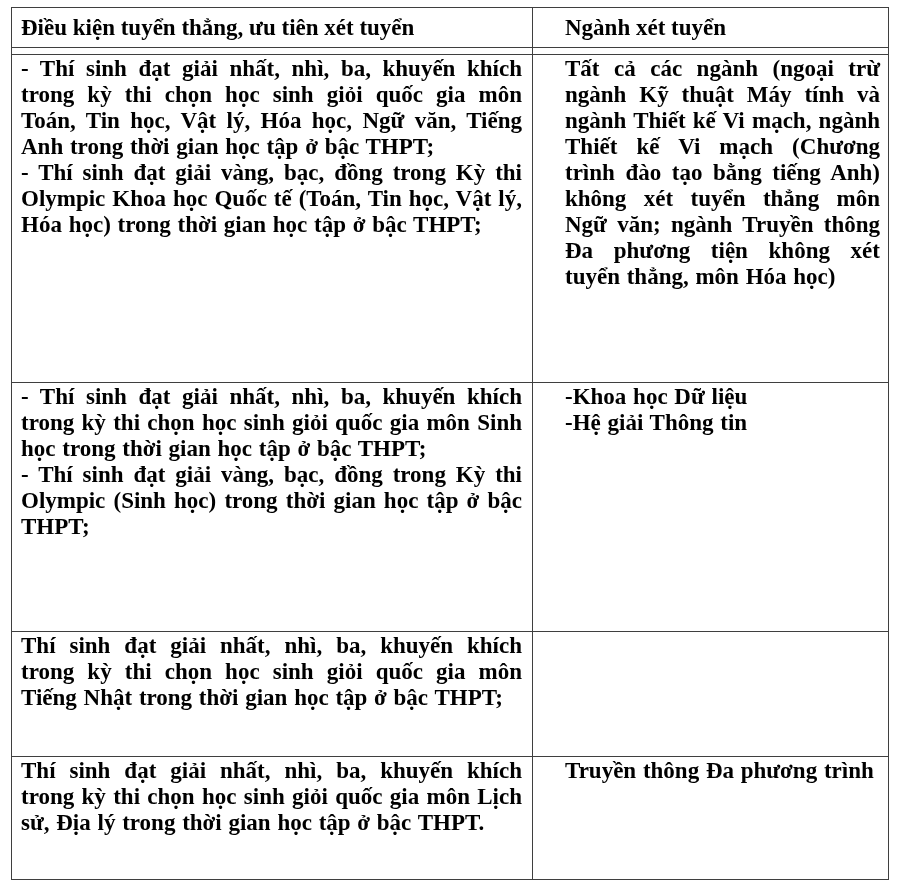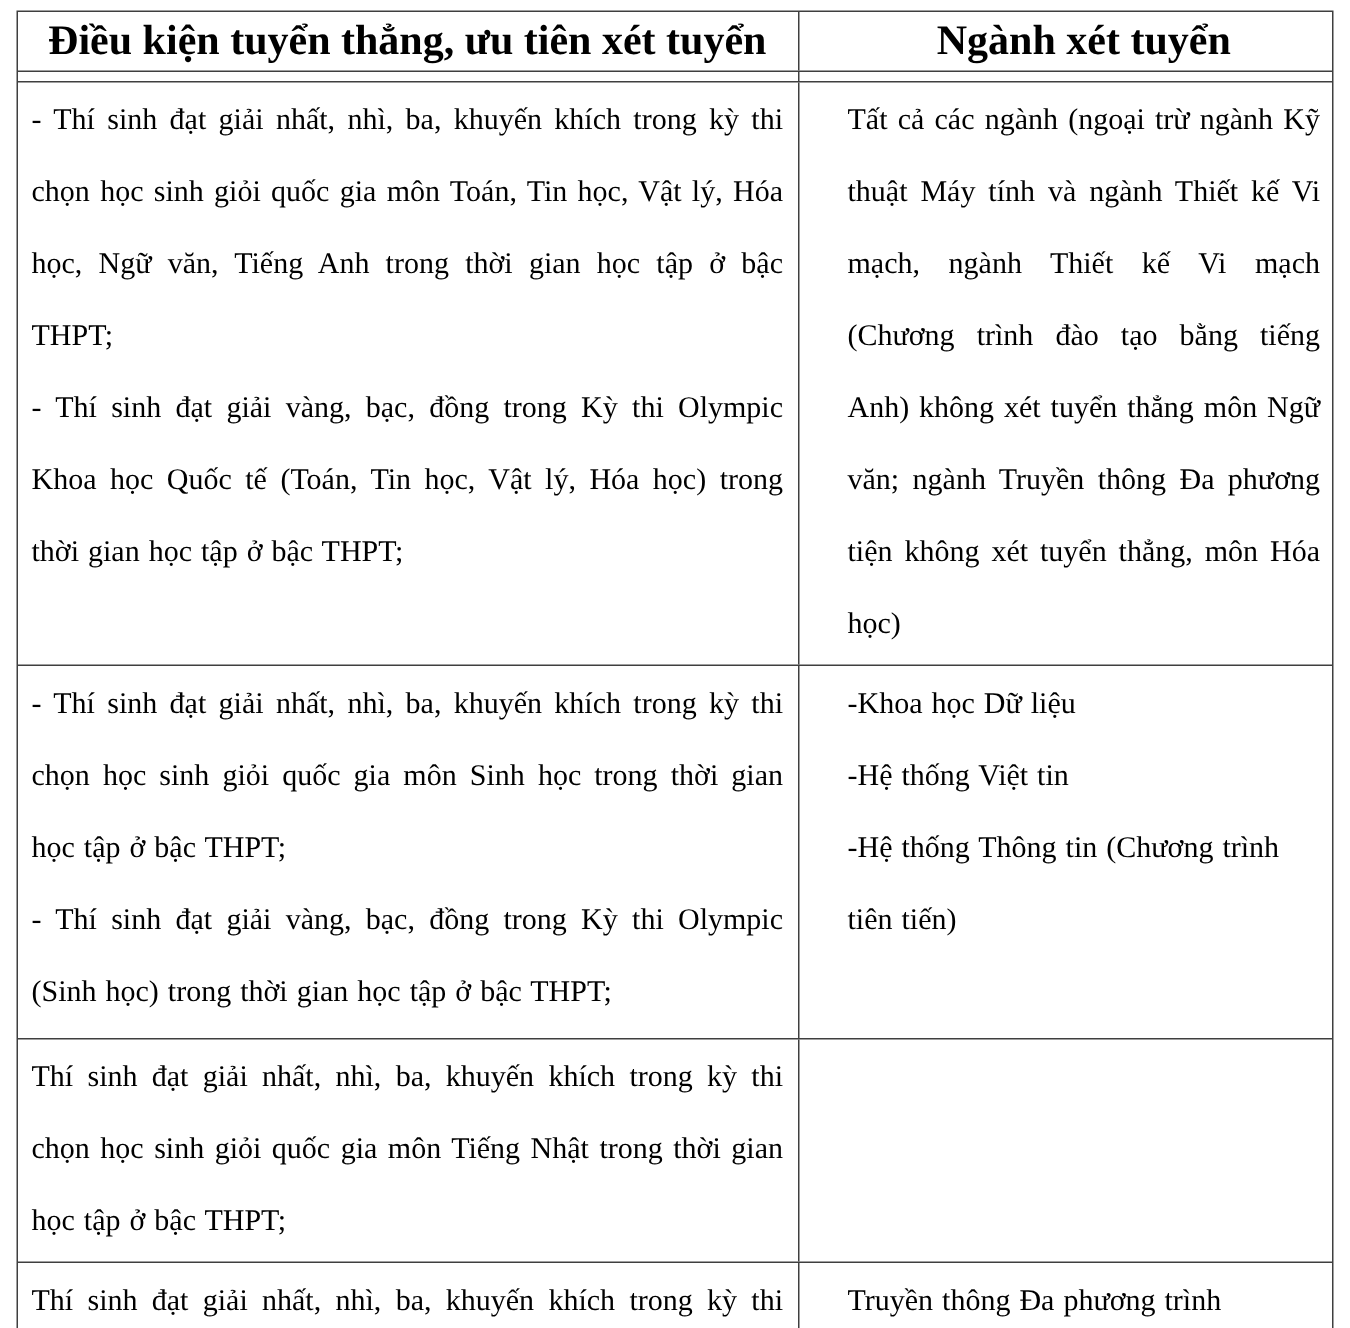--- a/index.html
+++ b/index.html
@@ -29,34 +29,35 @@
     padding: 1px 10px 3px 9px;
   }
   .cell-right {
     flex: 1;
     padding: 1px 8px 3px 8px;
     margin-left: 24px;
   }
   .header-row { border-bottom: 1.4px solid #3f3f3f; }
   .header-row .tcell {
     font-weight: bold;
-    text-align: center;
-    font-size: 28px;
+    text-align: left;
+    font-size: 23px;
     line-height: 27px;
     padding-top: 6px;
     padding-bottom: 6px;
   }
   .gap-row { height: 6px; border-bottom: 1.4px solid #3f3f3f; }
   .gap-row .tcell { padding: 0; }
   .body-row + .body-row { border-top: 1.4px solid #3f3f3f; }
   .body-row .tcell p {
     margin: 0;
-    font-size: 20px;
-    line-height: 48px;
+    font-size: 23px;
+    line-height: 26px;
     word-spacing: 1px;
+    font-weight: bold;
   }
   .justify { text-align: justify; }
   .row-1 { min-height: 327px; }
   .row-2 { min-height: 248px; }
   .row-3 { min-height: 124px; }
   .row-4 { min-height: 122px; }
 </style>
 </head>
 <body>
 
@@ -82,22 +83,21 @@
     </div>
   </div>
 
   <div class="trow body-row row-2">
     <div class="tcell cell-left">
       <p class="justify">- Thí sinh đạt giải nhất, nhì, ba, khuyến khích trong kỳ thi chọn học sinh giỏi quốc gia môn Sinh học trong thời gian học tập ở bậc THPT;</p>
       <p class="justify">- Thí sinh đạt giải vàng, bạc, đồng trong Kỳ thi Olympic (Sinh học) trong thời gian học tập ở bậc THPT;</p>
     </div>
     <div class="tcell cell-right">
       <p>-Khoa học Dữ liệu</p>
-      <p>-Hệ thống Việt tin</p>
-      <p>-Hệ thống Thông tin (Chương trình tiên tiến)</p>
+      <p>-Hệ giải Thông tin</p>
     </div>
   </div>
 
   <div class="trow body-row row-3">
     <div class="tcell cell-left">
       <p class="justify">Thí sinh đạt giải nhất, nhì, ba, khuyến khích trong kỳ thi chọn học sinh giỏi quốc gia môn Tiếng Nhật trong thời gian học tập ở bậc THPT;</p>
     </div>
   </div>
 
   <div class="trow body-row row-4">

